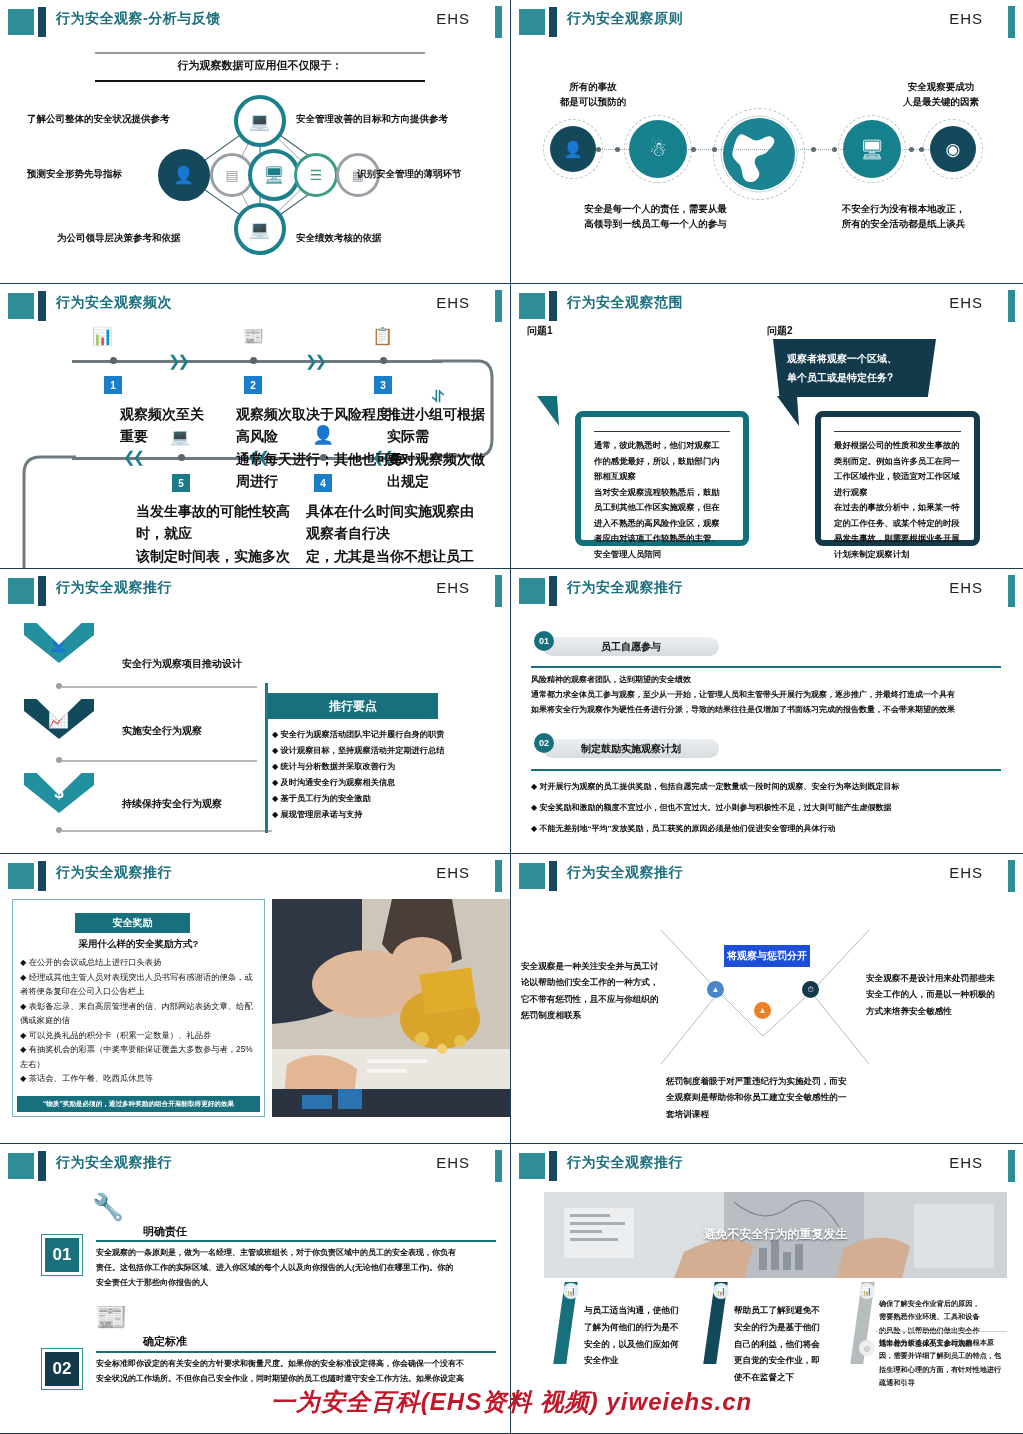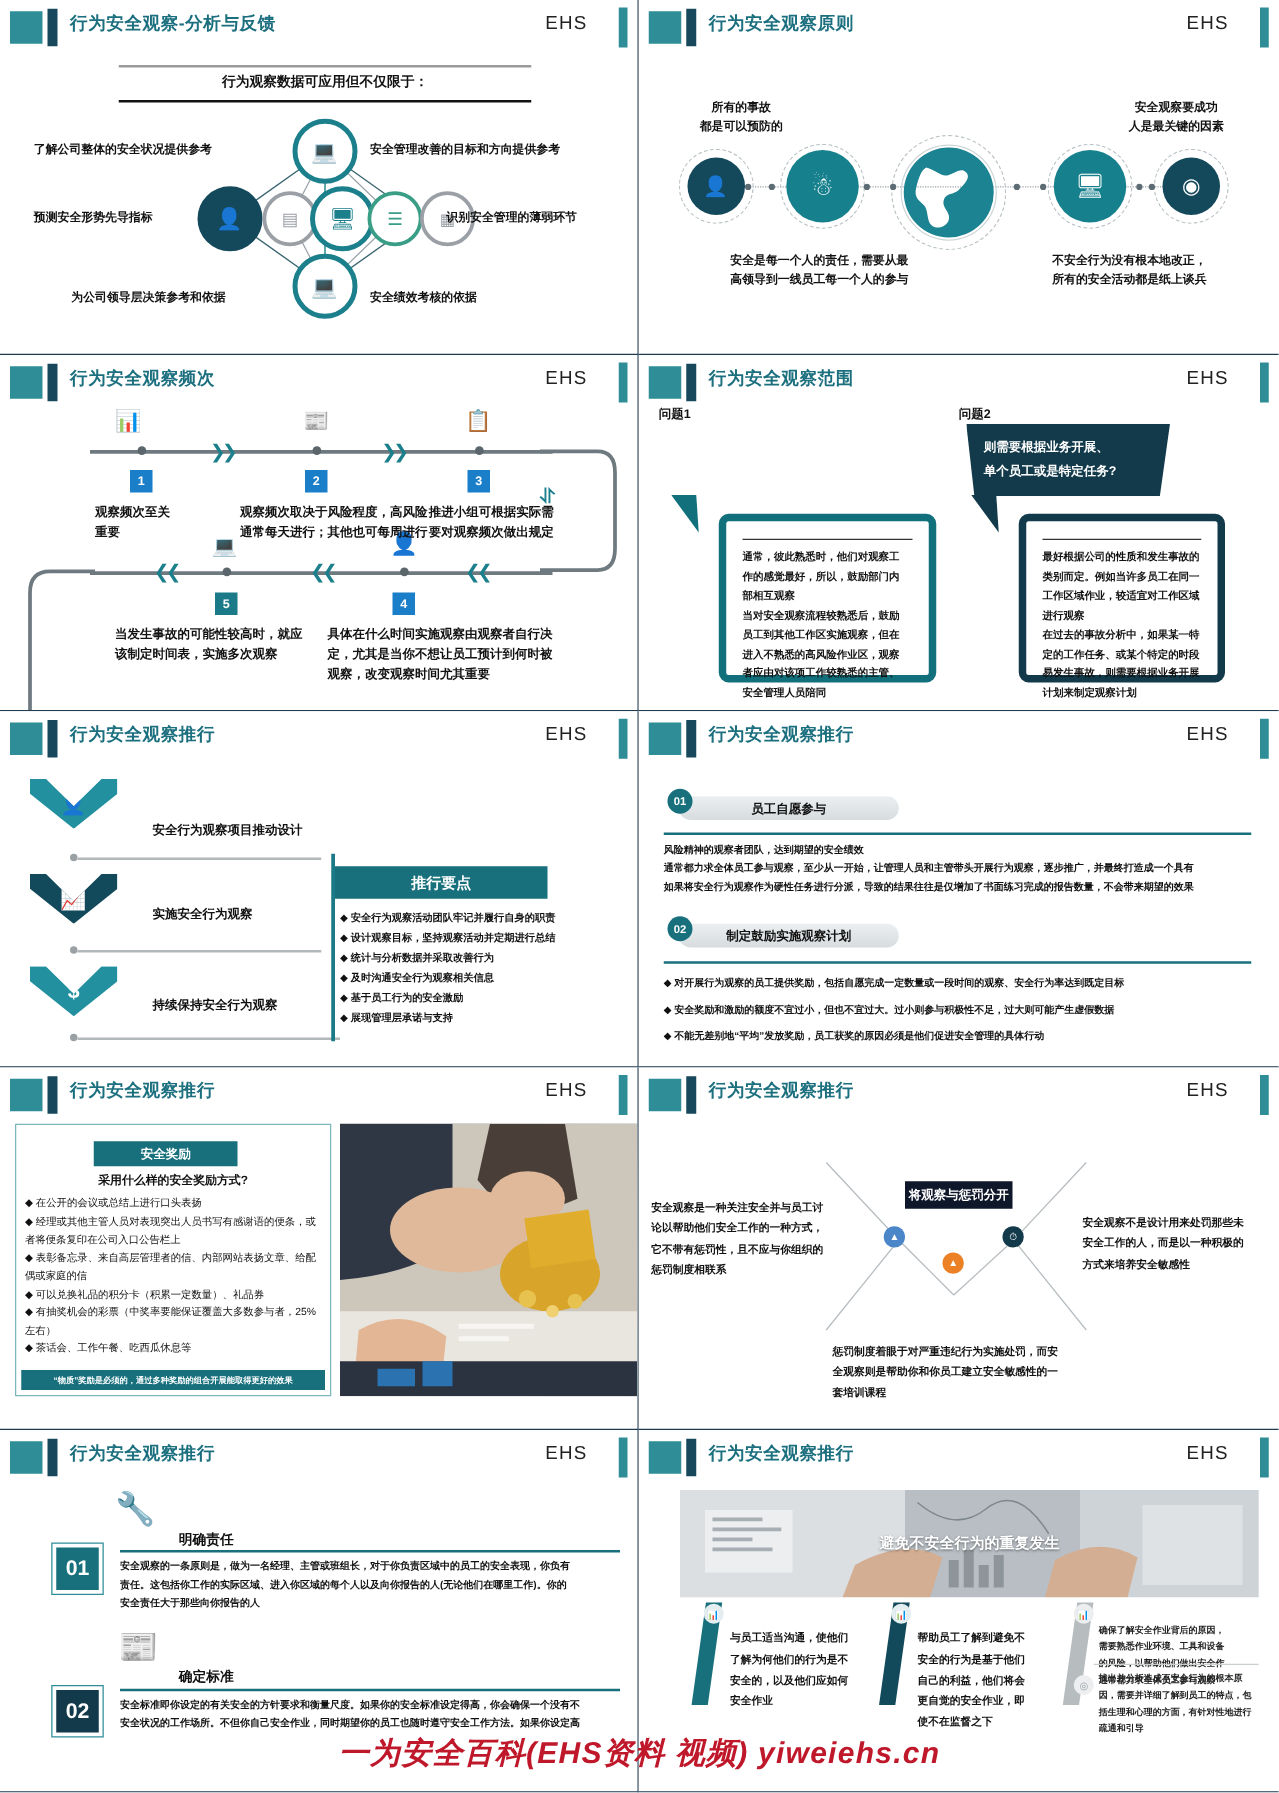--- a/index.html
+++ b/index.html
@@ -42,21 +42,21 @@
   .s2-ring { position:absolute; border-radius:50%; border:1px dashed #b9c2c6; }
   .s2-txt { position:absolute; font-size:9.5px; font-weight:bold; color:#111; line-height:1.55; text-align:center; }
   .s2-dot { position:absolute; width:5px; height:5px; border-radius:50%; background:#5d6b72; }
   .s2-dline { position:absolute; height:0; border-top:1px dotted #9aa5ab; }
 
   
   .tl-line { position:absolute; background:#6e7a80; height:3px; }
   .tl-dot { position:absolute; width:7px; height:7px; border-radius:50%; background:#5a666c; }
   .tl-num { position:absolute; width:18px; height:18px; background:#1a7ec9; color:#fff; font-size:10px; font-weight:bold; display:flex; align-items:center; justify-content:center; }
   .tl-num.teal { background:#1b7a88; }
-  .tl-txt { position:absolute; font-size:10px; font-weight:bold; color:#111; line-height:1.6; }
+  .tl-txt { position:absolute; font-size:14px; font-weight:bold; color:#111; line-height:1.6;margin-left:44px; }
   .chev { position:absolute; color:#1b7f8c; font-size:15px; font-weight:bold; letter-spacing:-3px; }
 
   
   .q-tag { position:absolute; font-size:10px; font-weight:bold; color:#111; }
   .bubble { position:absolute; color:#fff; font-size:10px; font-weight:bold; line-height:1.9; padding:10px 14px; }
   .bubble.teal { background:#12707c; }
   .bubble.dark { background:#123a4a; }
   .bodybox { position:absolute; border-radius:8px; padding:4px; }
   .bodybox.teal { border:6px solid #12707c; }
   .bodybox.dark { border:6px solid #123a4a; }
@@ -305,21 +305,21 @@
         <p>员工到其他工作区实施观察，但在</p>
         <p>进入不熟悉的高风险作业区，观察</p>
         <p>者应由对该项工作较熟悉的主管、</p>
         <p>安全管理人员陪同</p>
         <p></p>
       </div>
     </div>
 
     <div class="q-tag" style="left:256px;top:40px">问题2</div>
     <div class="bubble dark" style="left:262px;top:55px;width:163px;clip-path:polygon(0 0,100% 0,95% 100%,4% 100%)">
-      <div>则需要根据业务开展、</div>
+      <div>观察者将观察一个区域、</div>
       <div>单个员工或是特定任务?</div>
     </div>
     <svg style="position:absolute;left:266px;top:112px" width="40" height="32">
         <polygon points="0,0 20,0 22,30" fill="#123a4a"></polygon>
       </svg>
 
     <div class="bodybox dark" style="left:304px;top:127px;width:165px;height:135px">
       <div class="inner" style="height:100%">
         <div class="rule"></div>
         <p>最好根据公司的性质和发生事故的</p>
@@ -458,21 +458,21 @@
 
     <svg style="position:absolute;left:140px;top:70px" width="230" height="145">
       <line x1="10" y1="6" x2="68" y2="68" stroke="#b5bcc0" stroke-width="1"></line>
       <line x1="68" y1="68" x2="10" y2="140" stroke="#b5bcc0" stroke-width="1"></line>
       <line x1="218" y1="6" x2="160" y2="68" stroke="#b5bcc0" stroke-width="1"></line>
       <line x1="160" y1="68" x2="218" y2="140" stroke="#b5bcc0" stroke-width="1"></line>
       <line x1="68" y1="68" x2="112" y2="112" stroke="#b5bcc0" stroke-width="1"></line>
       <line x1="160" y1="68" x2="112" y2="112" stroke="#b5bcc0" stroke-width="1"></line>
     </svg>
 
-    <div style="position:absolute;left:213px;top:91px;width:86px;height:22px;background:#0f172a;color:#fff;font-size:10px;font-weight:bold;display:flex;align-items:center;justify-content:center">将观察与惩罚分开</div>
+    <div style="position:absolute;left:213px;top:91px;width:86px;height:22px;background:#1d4ed8;color:#fff;font-size:10px;font-weight:bold;display:flex;align-items:center;justify-content:center">将观察与惩罚分开</div>
 
     <div class="s8-icon" style="left:196px;top:127px;background:#4a86c8">▲</div>
     <div class="s8-icon" style="left:291px;top:127px;background:#123a4a">⏱</div>
     <div class="s8-icon" style="left:243px;top:148px;background:#ec8024">▲</div>
 
     <div class="s8-txt" style="left:10px;top:104px;width:150px">
       <div>安全观察是一种关注安全并与员工讨</div>
       <div>论以帮助他们安全工作的一种方式，</div>
       <div>它不带有惩罚性，且不应与你组织的</div>
       <div>惩罚制度相联系</div>

